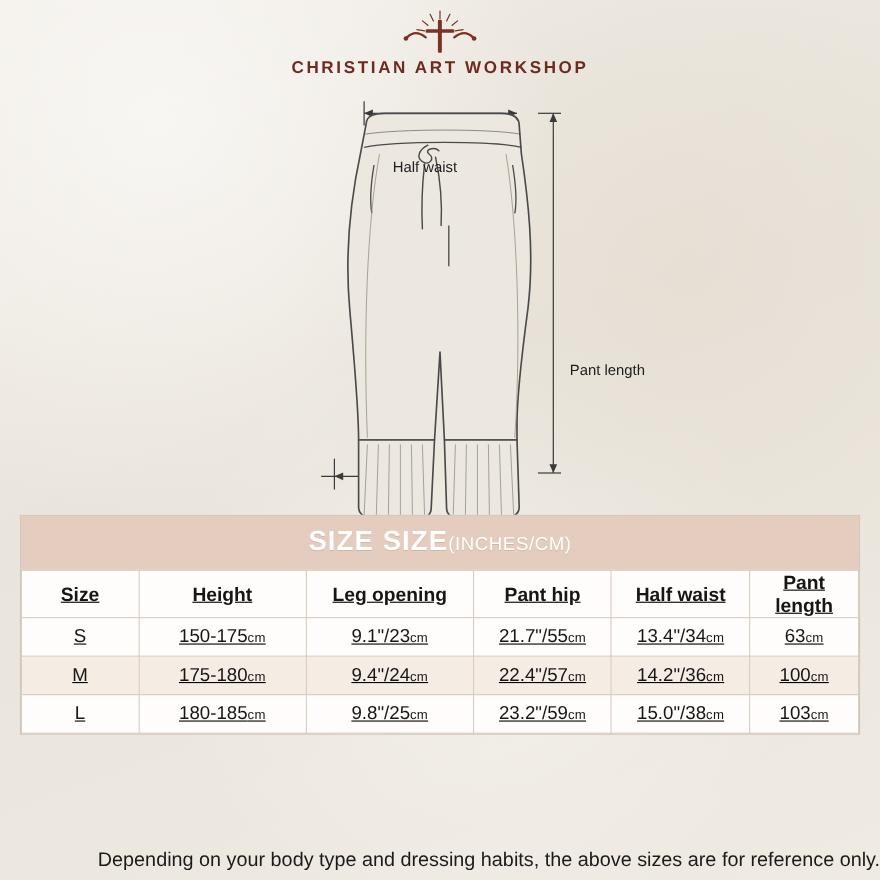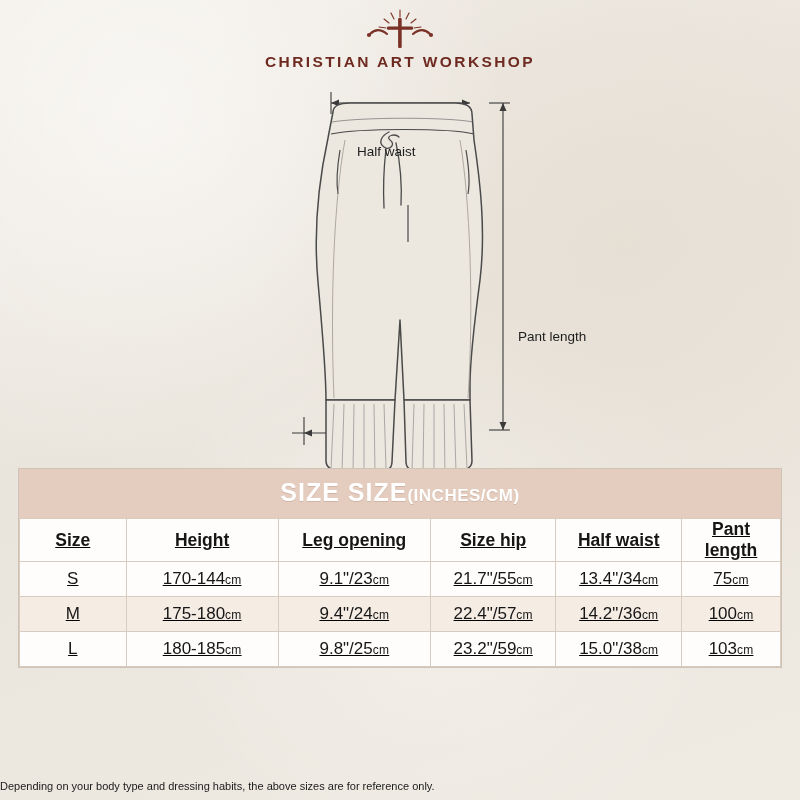--- a/index.html
+++ b/index.html
@@ -83,21 +83,21 @@
     text-align: center;
     padding: 9px 0 11px 0;
     font-size: 25px;
     font-weight: 700;
     letter-spacing: 1px;
     text-shadow: 0 1px 0 rgba(150,110,90,0.25);
   }
   .chart-title .units {
     font-size: 17px;
     letter-spacing: 0.5px;
-    font-weight: 700;
+    font-weight: 400;
   }
   table.size-table {
     width: 100%;
     border-collapse: collapse;
     table-layout: fixed;
     text-decoration: underline;
   }
   table.size-table th,
   table.size-table td {
     border: 1px solid #d8ccc1;
@@ -119,22 +119,22 @@
     font-size: 12px;
     letter-spacing: 0.2px;
   }
 
   
   .footer-note {
     position: absolute;
     left: 0;
     bottom: 8px;
     width: 800px;
-    text-align: left;
-    font-size: 11px;
+    text-align: right;
+    font-size: 18px;
     color: #1b1b1b;
   }
 </style>
 </head>
 <body>
 
 <div id="page">
 
   <div class="brand">
     <svg class="brand-mark" viewBox="0 0 86 44" aria-hidden="true">
@@ -259,33 +259,33 @@
           <col style="width:20%">
         <col style="width:16.5%">
           <col style="width:16.5%">
           <col style="width:13%">
       </colgroup>
       <thead>
         <tr>
           <th>Size</th>
           <th>Height</th>
           <th>Leg opening</th>
-          <th>Size hip</th>
+          <th>Pant hip</th>
           <th>Half waist</th>
           <th>Pant length</th>
         </tr>
       </thead>
       <tbody>
         <tr>
           <td class="size-cell">S</td>
-          <td><span>170-144</span><span class="unit">cm</span></td>
+          <td><span>150-175</span><span class="unit">cm</span></td>
           <td><span>9.1"/23</span><span class="unit">cm</span></td>
           <td><span>21.7"/55</span><span class="unit">cm</span></td>
           <td><span>13.4"/34</span><span class="unit">cm</span></td>
-          <td><span>75</span><span class="unit">cm</span></td>
+          <td><span>63</span><span class="unit">cm</span></td>
         </tr>
         <tr class="alt">
           <td class="size-cell">M</td>
           <td><span>175-180</span><span class="unit">cm</span></td>
           <td><span>9.4"/24</span><span class="unit">cm</span></td>
           <td><span>22.4"/57</span><span class="unit">cm</span></td>
           <td><span>14.2"/36</span><span class="unit">cm</span></td>
           <td><span>100</span><span class="unit">cm</span></td>
         </tr>
         <tr>

